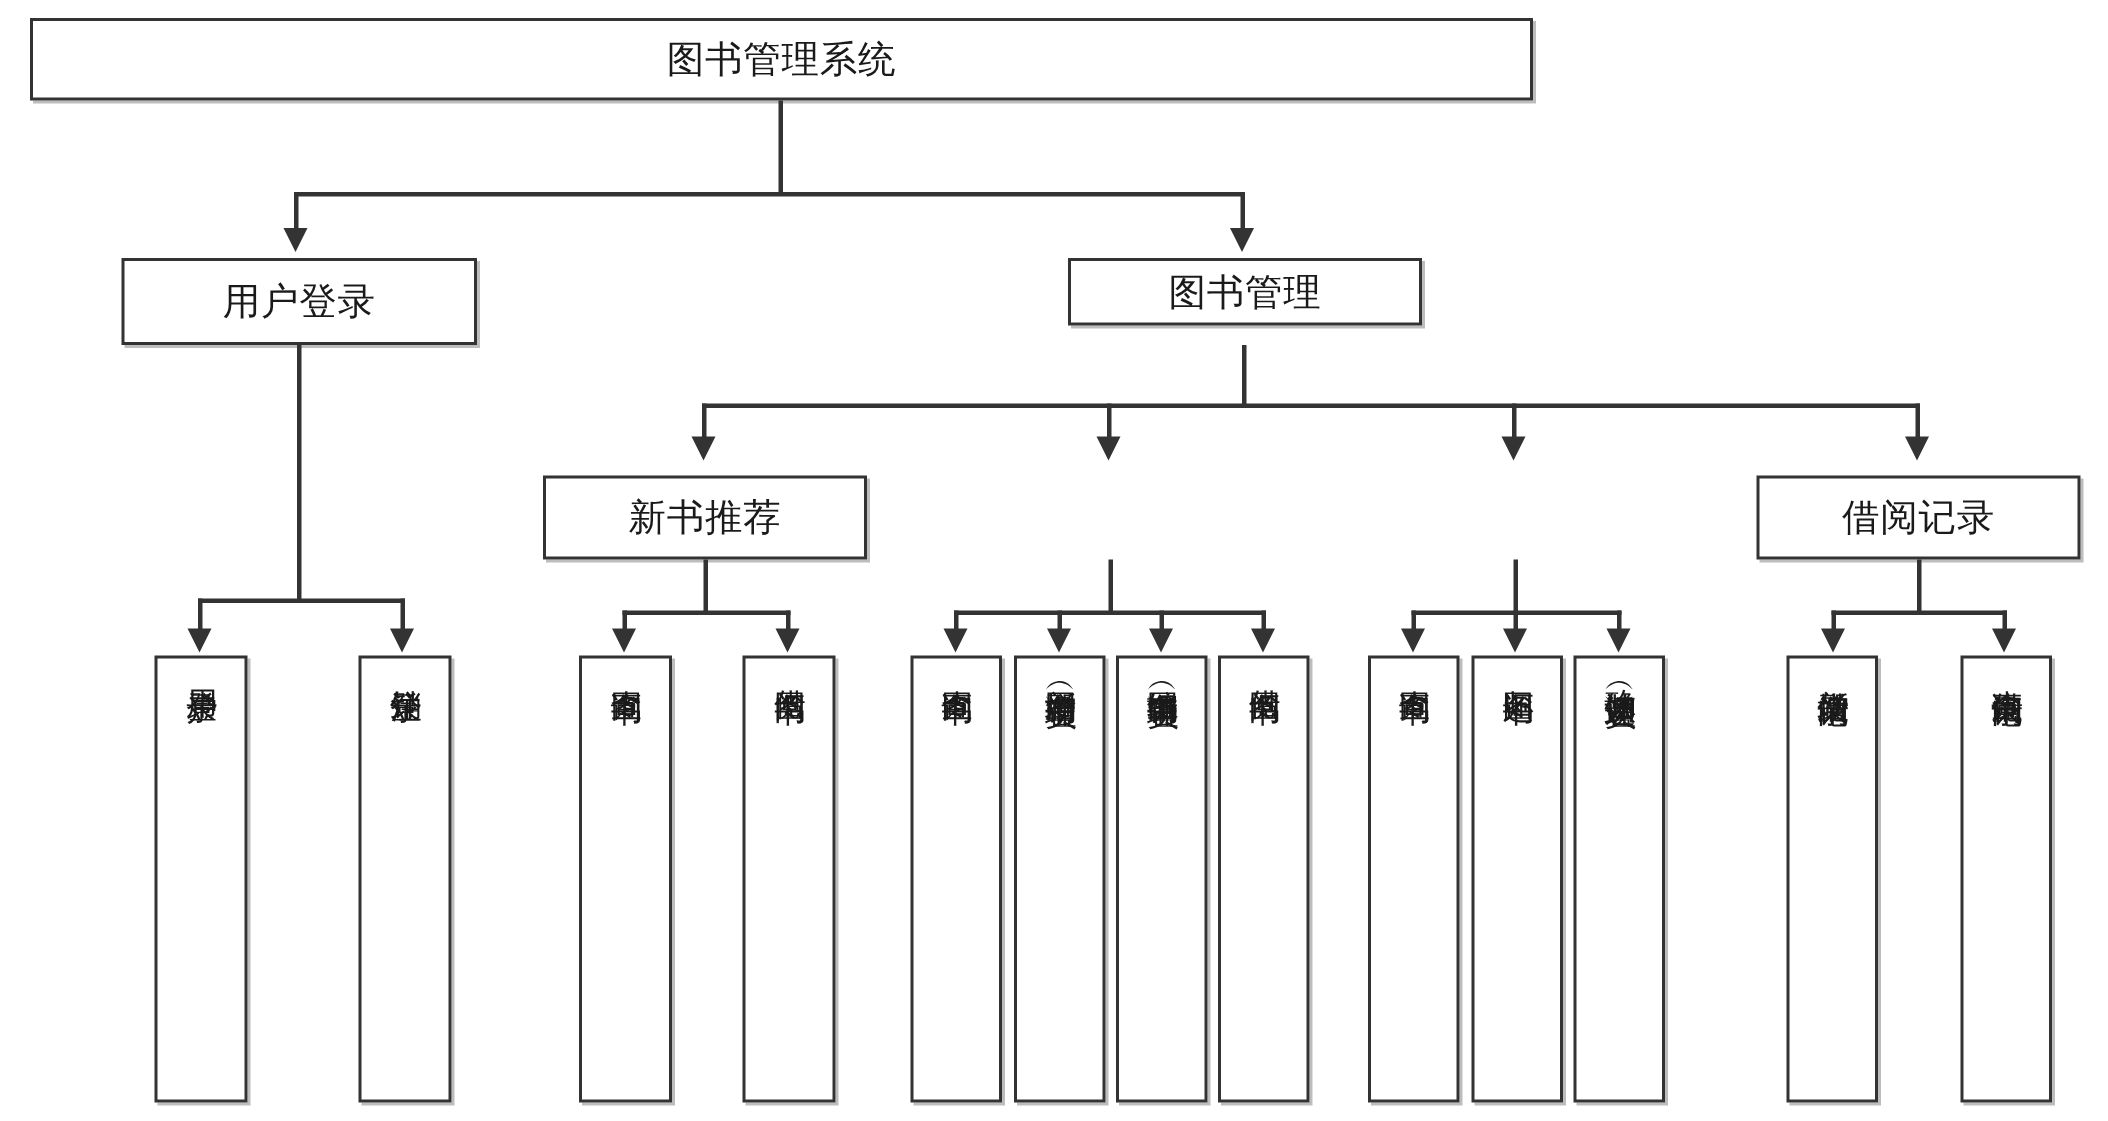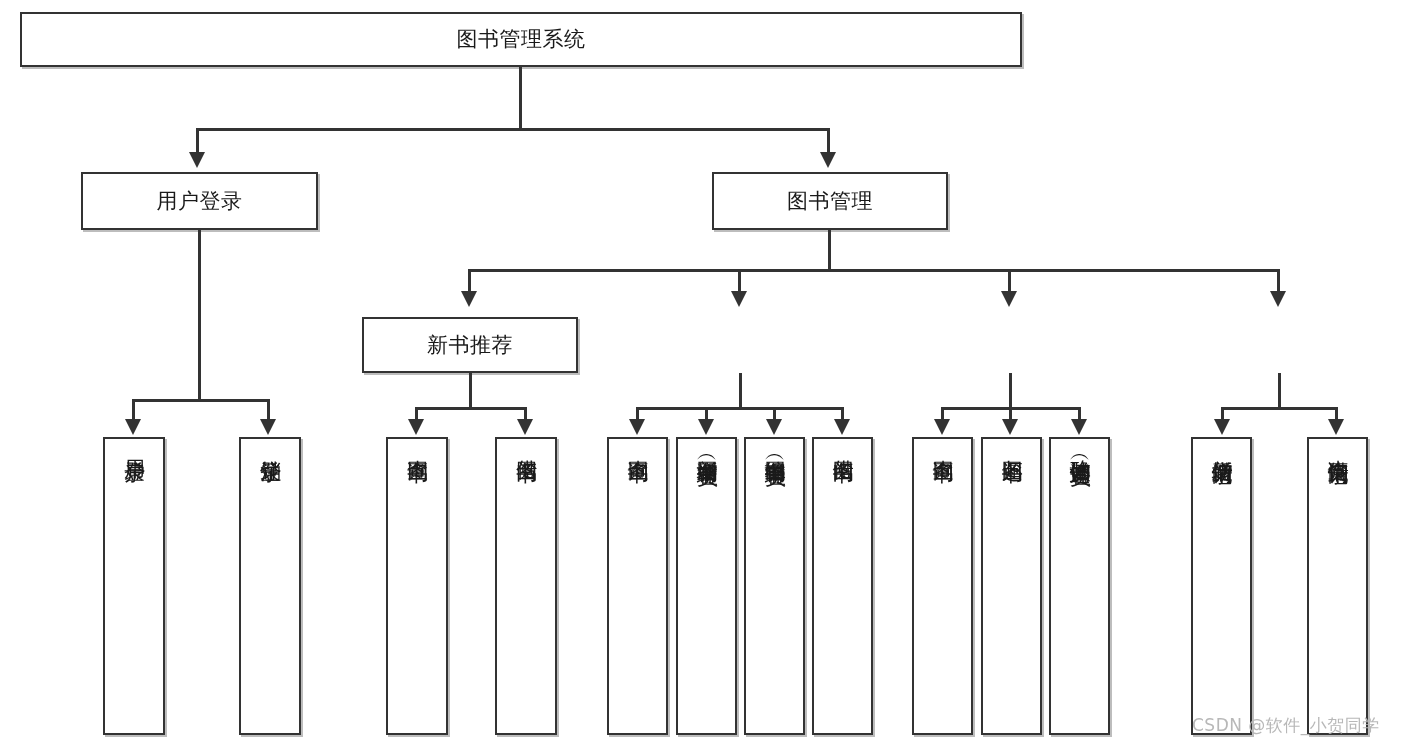--- a/index.html
+++ b/index.html
@@ -23,21 +23,21 @@
     box-sizing: border-box;
     background: #ffffff;
     border: 2px solid #333333;
     box-shadow: 2px 2px 0 0 #bdbdbd;
     display: flex;
     align-items: center;
     justify-content: center;
     color: #1a1a1a;
   }
   .node .label {
-    font-size: 21px;
+    font-size: 25px;
     line-height: 1.18;
     letter-spacing: 0.5px;
     white-space: nowrap;
     color: #1a1a1a;
   }
   
   .node.vertical {
     align-items: flex-start;
     justify-content: center;
     padding-top: 4px;
@@ -90,21 +90,21 @@
   <div class="edge h" style="left:196px; top:128px; width:634px; height:3px;"></div>
 
   <div class="edge v" style="left:196px; top:128px; width:3px; height:28px;"></div>
   <div class="arrow" style="left:189px; top:152px;"></div>
   <div class="edge v" style="left:827px; top:128px; width:3px; height:28px;"></div>
   <div class="arrow" style="left:820px; top:152px;"></div>
 
   <div class="node" style="left:81px; top:172px; width:237px; height:58px;">
     <span class="label">用户登录</span>
   </div>
-  <div class="node" style="left:712px; top:172px; width:236px; height:58px;">
+  <div class="node" style="left:712px; top:172px; width:236px; height:45px;">
     <span class="label">图书管理</span>
   </div>
 
   <div class="edge v" style="left:198px; top:230px; width:3px; height:172px;"></div>
   <div class="edge h" style="left:132px; top:399px; width:138px; height:3px;"></div>
   <div class="edge v" style="left:132px; top:399px; width:3px; height:24px;"></div>
   <div class="arrow" style="left:125px; top:419px;"></div>
   <div class="edge v" style="left:267px; top:399px; width:3px; height:24px;"></div>
   <div class="arrow" style="left:260px; top:419px;"></div>
 
@@ -115,20 +115,23 @@
   <div class="edge v" style="left:738px; top:269px; width:3px; height:26px;"></div>
   <div class="arrow" style="left:731px; top:291px;"></div>
   <div class="edge v" style="left:1008px; top:269px; width:3px; height:26px;"></div>
   <div class="arrow" style="left:1001px; top:291px;"></div>
   <div class="edge v" style="left:1277px; top:269px; width:3px; height:26px;"></div>
   <div class="arrow" style="left:1270px; top:291px;"></div>
 
   <div class="node" style="left:362px; top:317px; width:216px; height:56px;">
     <span class="label">新书推荐</span>
   </div>
+  <div class="node" style="left:1171px; top:317px; width:216px; height:56px;">
+    <span class="label">借阅记录</span>
+  </div>
 
   <div class="edge v" style="left:469px; top:373px; width:3px; height:36px;"></div>
   <div class="edge h" style="left:415px; top:407px; width:112px; height:3px;"></div>
   <div class="edge v" style="left:415px; top:407px; width:3px; height:16px;"></div>
   <div class="arrow" style="left:408px; top:419px;"></div>
   <div class="edge v" style="left:524px; top:407px; width:3px; height:16px;"></div>
   <div class="arrow" style="left:517px; top:419px;"></div>
 
   <div class="edge v" style="left:739px; top:373px; width:3px; height:36px;"></div>
   <div class="edge h" style="left:636px; top:407px; width:208px; height:3px;"></div>
@@ -194,15 +197,14 @@
     <span class="label">确认归还（管理员）</span>
   </div>
 
   <div class="node vertical" style="left:1191px; top:437px; width:61px; height:298px;">
     <span class="label">新增借阅记录</span>
   </div>
   <div class="node vertical" style="left:1307px; top:437px; width:61px; height:298px;">
     <span class="label">查询借阅记录</span>
   </div>
 
-  <div id="watermark" style="left:1192px; top:714px;">CSDN @软件_小贺同学</div>
 
 </div>
 
 </body></html>

